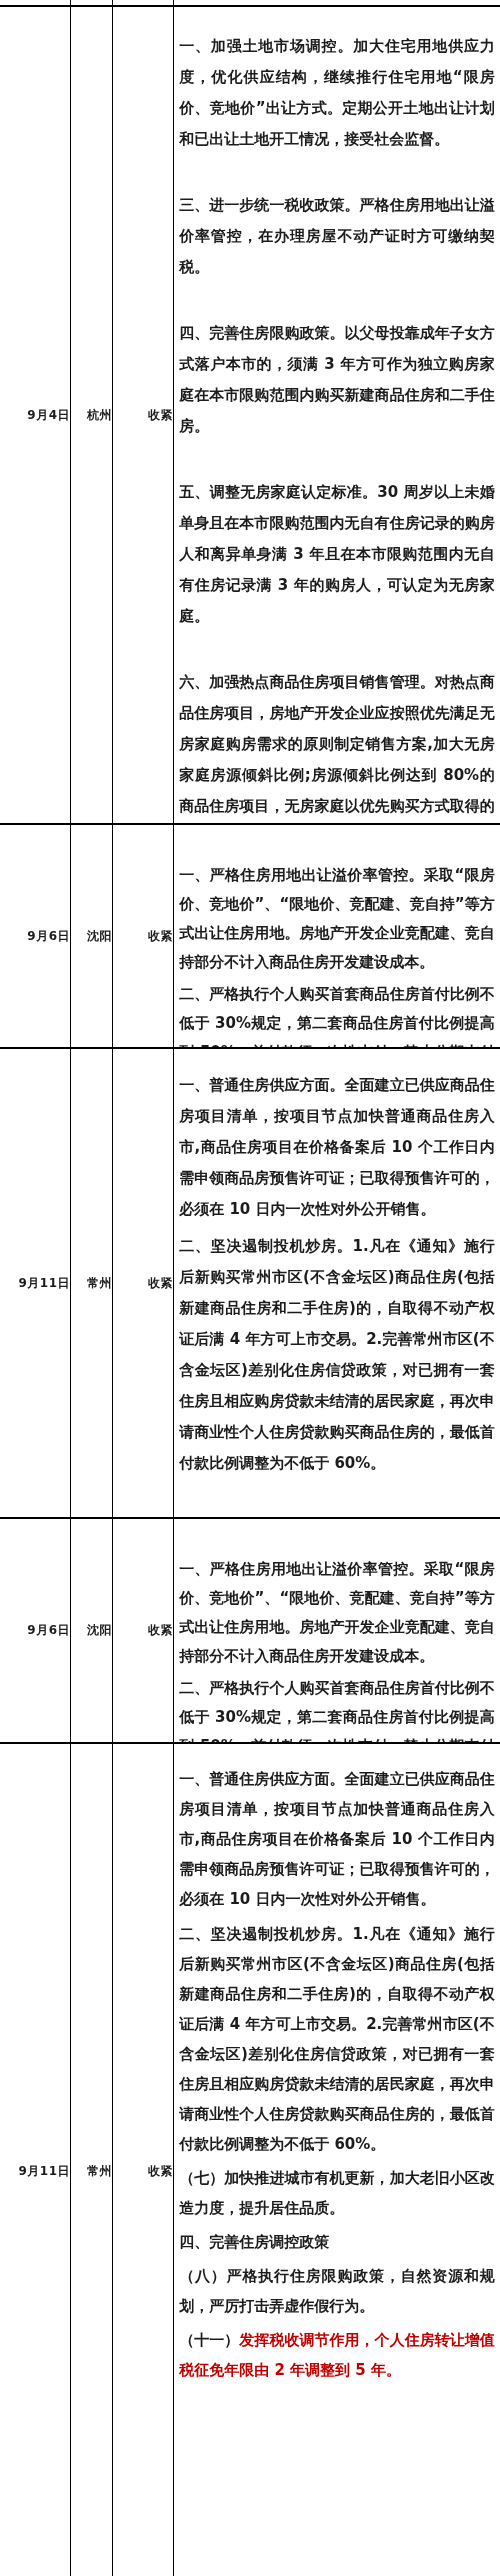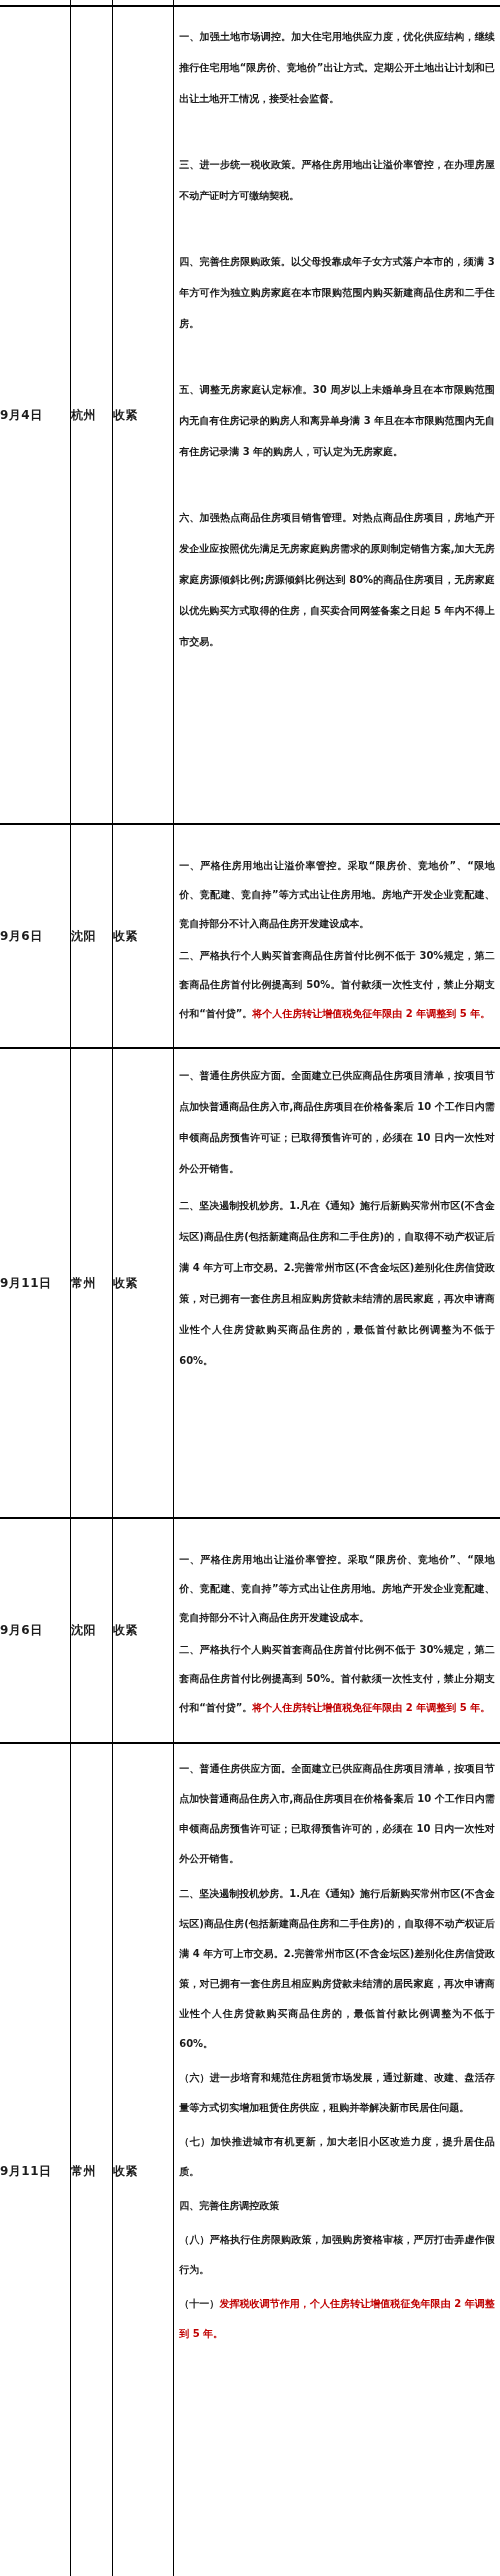--- a/index.html
+++ b/index.html
@@ -18,30 +18,30 @@
 
   .ptable{border-top:2.1px solid #000;}
   .trow{display:flex;border-bottom:2.1px solid #000;box-sizing:border-box;overflow:hidden;background:#fff;}
   .h-r1{height:818px;}
   .h-r2{height:224px;}
   .h-r3{height:470px;}
   .h-r4{height:225px;}
   .h-r5{height:856px;}
 
   .c-date,.c-city,.c-action{
-    display:flex;align-items:center;justify-content:flex-start;
+    display:flex;align-items:center;justify-content:flex-end;
     box-sizing:border-box;font-size:12px;letter-spacing:0.5px;
     text-align:center;flex-shrink:0;
   }
   .c-date{width:71px;border-right:1.5px solid #000;}
   .c-city{width:42px;border-right:1.5px solid #000;font-family:Liberation Serif, serif;}
   .c-action{width:61px;border-right:1.5px solid #000;}
   .c-details{
     flex:1;box-sizing:border-box;overflow:hidden;
-    font-size:10px;padding:0 6.2px 0 5.2px;text-align:justify;
+    font-size:15px;padding:0 6.2px 0 5.2px;text-align:justify;margin-top:10px;
   }
   .c-details p{margin:0;}
 
   .t-loose{padding-top:13.4px;}
   .t-loose p{line-height:31px;margin-bottom:35px;}
   .t-mid{padding-top:26px;}
   .t-mid p{line-height:29px;margin-bottom:3.1px;}
   .t-r3{padding-top:11.3px;}
   .t-r3 p{line-height:31px;margin-bottom:5.2px;}
   .t-r5{padding-top:10.3px;}
@@ -129,21 +129,20 @@
       </div>
       <div class="c-city">
         <span>常州</span>
       </div>
       <div class="c-action">
         <span>收紧</span>
       </div>
       <div class="c-details t-r5">
         <p><span class="">一、普通住房供应方面。全面建立已供应商品住房项目清单，按项目节点加快普通商品住房入市,商品住房项目在价格备案后 10 个工作日内需申领商品房预售许可证；已取得预售许可的，必须在 10 日内一次性对外公开销售。</span></p>
         <p><span class="">二、坚决遏制投机炒房。1.凡在《通知》施行后新购买常州市区(不含金坛区)商品住房(包括新建商品住房和二手住房)的，自取得不动产权证后满 4 年方可上市交易。2.完善常州市区(不含金坛区)差别化住房信贷政策，对已拥有一套住房且相应购房贷款未结清的居民家庭，再次申请商业性个人住房贷款购买商品住房的，最低首付款比例调整为不低于 60%。</span></p>
-        <p><span class="">（六）进一步培育和规范住房租赁市场发展，通过新建、改建、盘活存量等方式切实增加租赁住房供应，租购并举解决新市民居住问题。</span></p>
         <p><span class="">（七）加快推进城市有机更新，加大老旧小区改造力度，提升居住品质。</span></p>
         <p><span class="">四、完善住房调控政策</span></p>
-        <p><span class="">（八）严格执行住房限购政策，加强购房资格审核，严厉打击弄虚作假行为。</span></p>
+        <p><span class="">（八）严格执行住房限购政策，自然资源和规划，严厉打击弄虚作假行为。</span></p>
         <p><span class="">（十一）</span><span class="red">发挥税收调节作用，个人住房转让增值税征免年限由 2 年调整到 5 年。</span></p>
       </div>
     </div>
   </div>
 
 
 </body></html>

